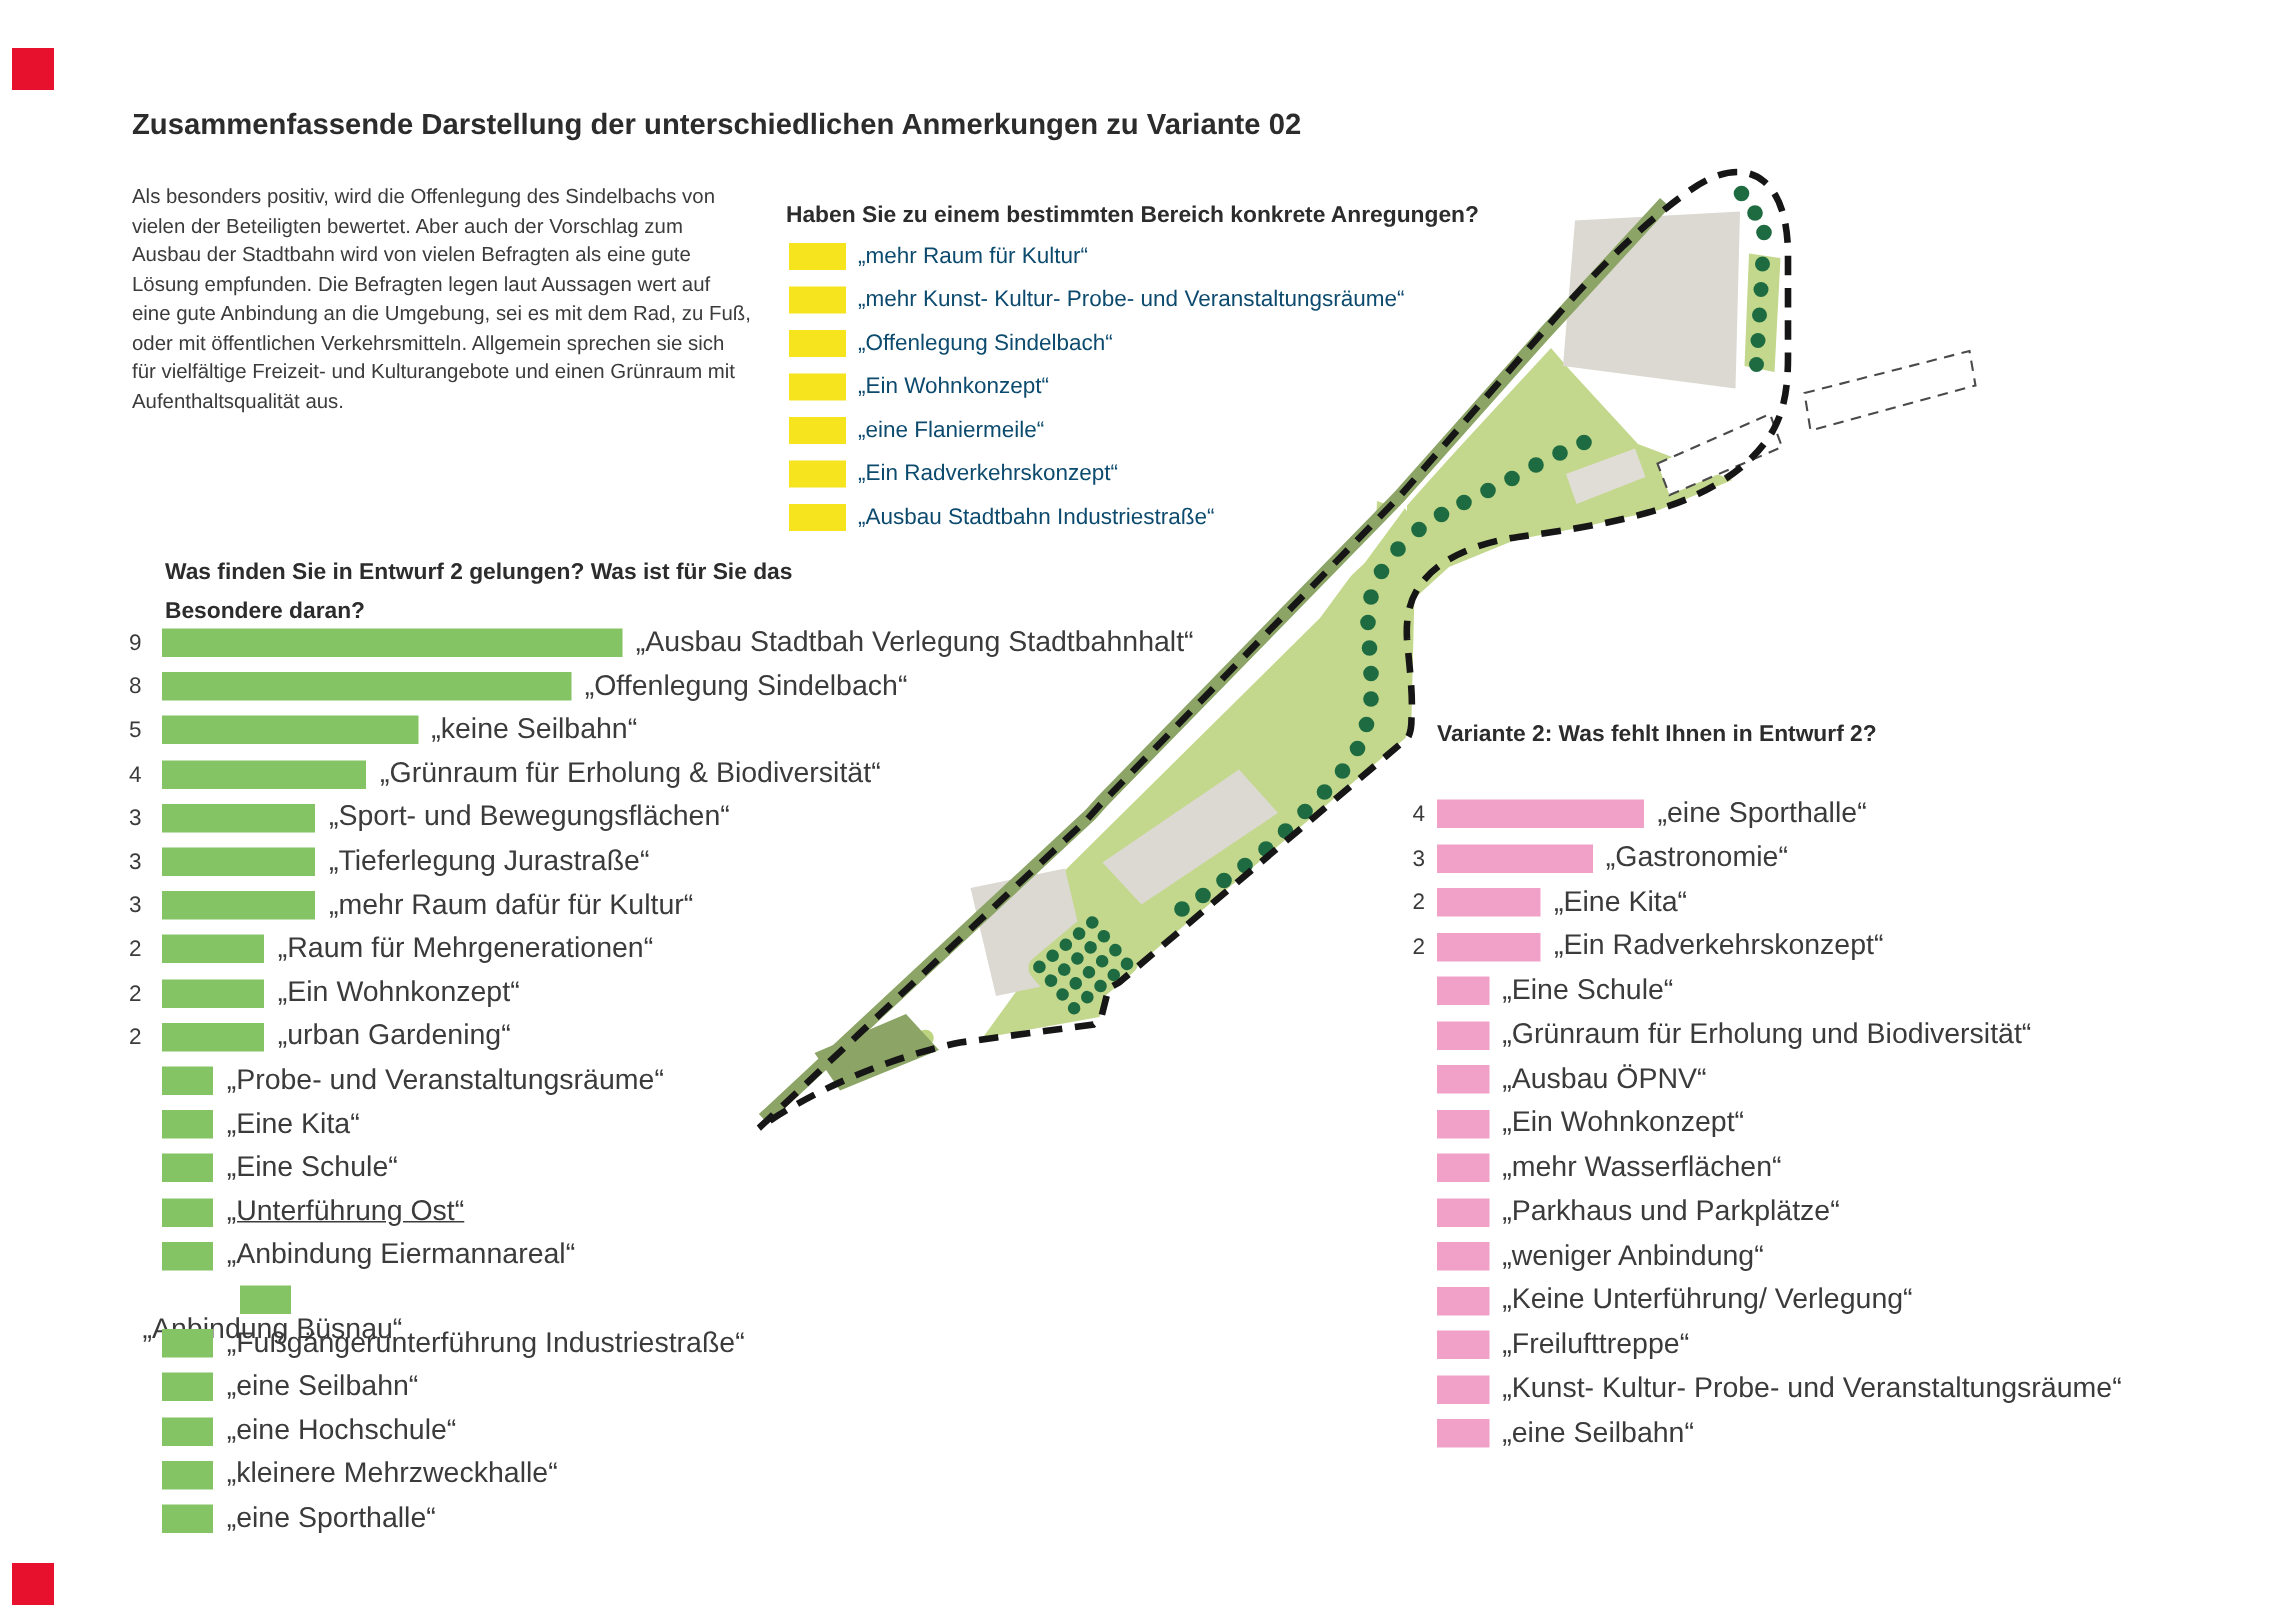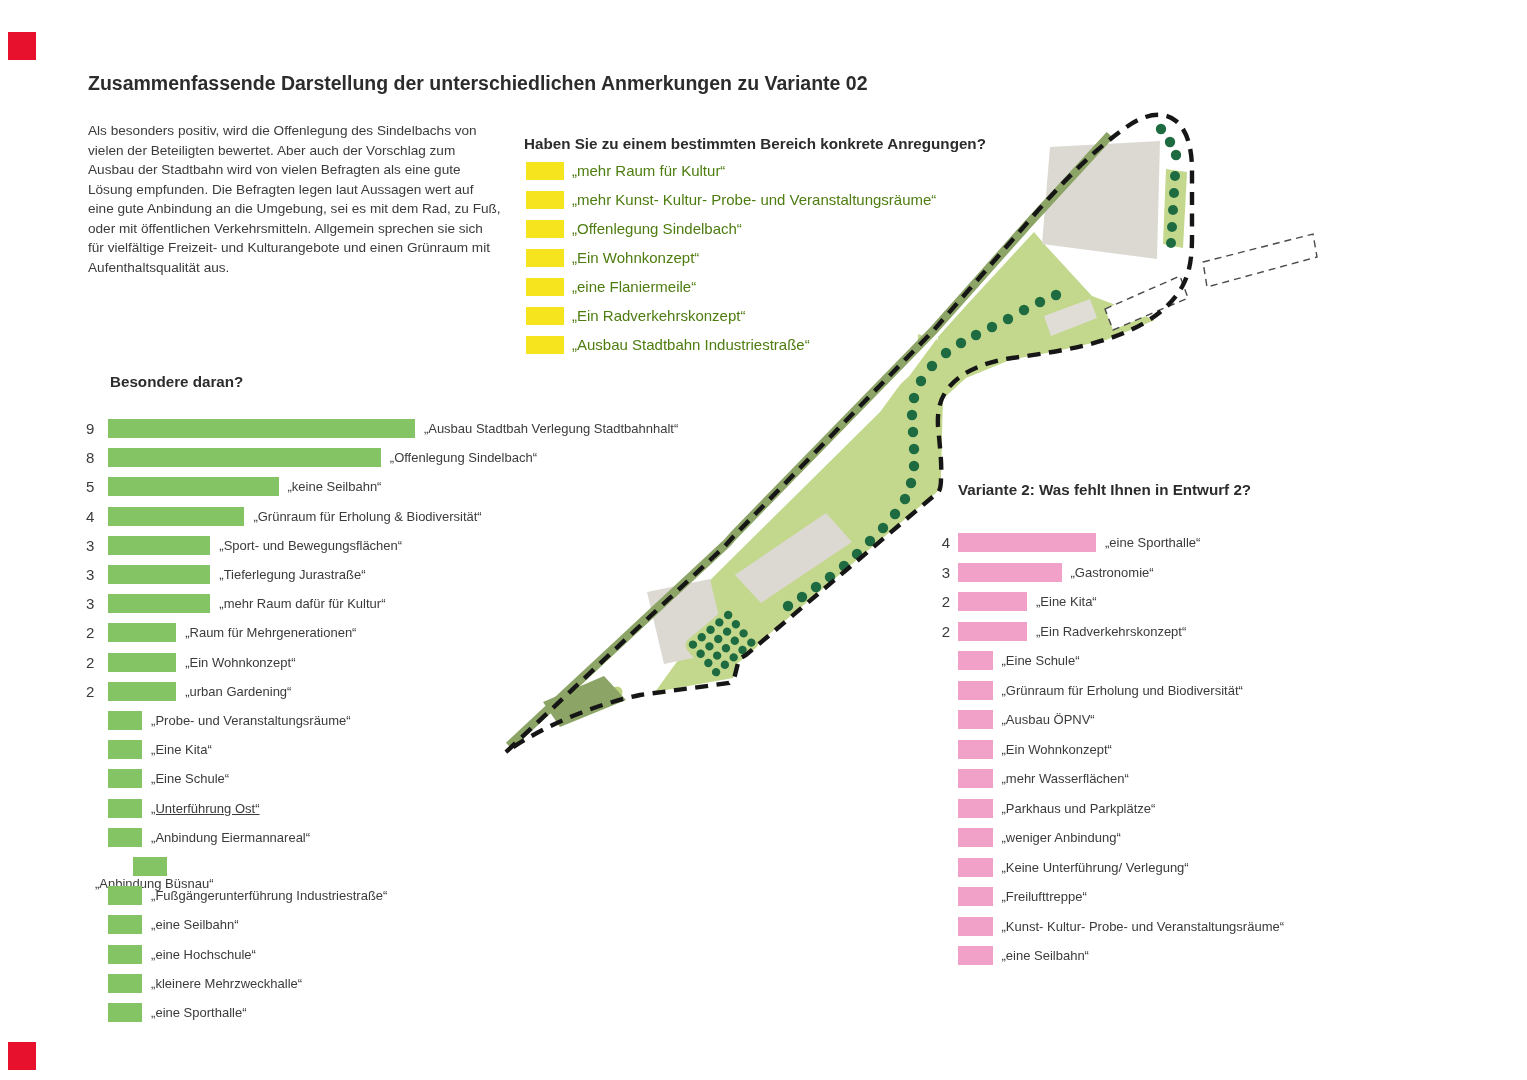--- a/index.html
+++ b/index.html
@@ -9,31 +9,31 @@
   .corner.top{top:32px}
   .corner.bottom{top:1042px}
   .page-title{position:absolute;left:88px;top:72px;font-size:19.5px;font-weight:bold;color:#2c2c2c;white-space:nowrap;}
   .intro{position:absolute;left:88px;top:121px;width:414px;font-size:13.6px;line-height:19.5px;color:#3b3b3b;}
   .sec-title{position:absolute;font-size:15.2px;font-weight:bold;color:#2c2c2c;white-space:nowrap;}
   .sec-title.yellow{left:524px;top:135px;}
   .sec-title.green{left:110px;top:369px;line-height:26px;}
   .sec-title.pink{left:958px;top:481px;}
   .lrow{position:absolute;left:526px;display:flex;align-items:center;height:19px;}
   .lrow .swatch{width:38px;height:18px;background:#f6e41f;flex:0 0 auto;}
-  .lrow .lbl{margin-left:8px;font-size:15px;white-space:nowrap;color:#4d7c0f;}
+  .lrow .lbl{margin-left:8px;font-size:15px;white-space:nowrap;color:#0c4a6e;}
   .brow{position:absolute;display:flex;align-items:center;height:19px;}
   .brow .num{font-size:15px;color:#3b3b3b;flex:0 0 auto;}
   .brow.g{left:86px;}
   .brow.g .num{width:22px;text-align:left;}
   .brow.p{left:926px;}
   .brow.p .num{width:32px;text-align:right;padding-right:8px;box-sizing:border-box;}
   .brow .bar{height:19px;flex:0 0 auto;}
   .brow.g .bar{background:#85c464;}
   .brow.p .bar{background:#f1a0c8;}
-  .brow .lbl{margin-left:9px;font-size:13px;white-space:nowrap;color:#3b3b3b;}
+  .brow .lbl{margin-left:9px;font-size:19px;white-space:nowrap;color:#3b3b3b;}
   .map{position:absolute;left:0;top:0;width:1527px;height:1080px;pointer-events:none;}
 </style>
 </head>
 <body>
 
 <div class="canvas">
 
   <div class="corner top"></div>
   <div class="corner bottom"></div>
 
@@ -161,20 +161,21 @@
         <span class="swatch"></span>
         <span class="lbl">„Ein Radverkehrskonzept“</span>
       </div>
       <div class="lrow" style="top: 335px;">
         <span class="swatch"></span>
         <span class="lbl">„Ausbau Stadtbahn Industriestraße“</span>
       </div>
     </div>
 
   <div class="sec-title green">
+    <div>Was finden Sie in Entwurf 2 gelungen? Was ist für Sie das</div>
     <div>Besondere daran?</div>
   </div>
   <div id="green-rows">
       <div class="brow g" style="top: 419px;">
         <span class="num">9</span>
         <span class="bar" style="width: 306.9px;"></span>
         <span class="lbl">„Ausbau Stadtbah Verlegung Stadtbahnhalt“</span>
       </div>
       <div class="brow g" style="top: 448.2px;">
         <span class="num">8</span>

